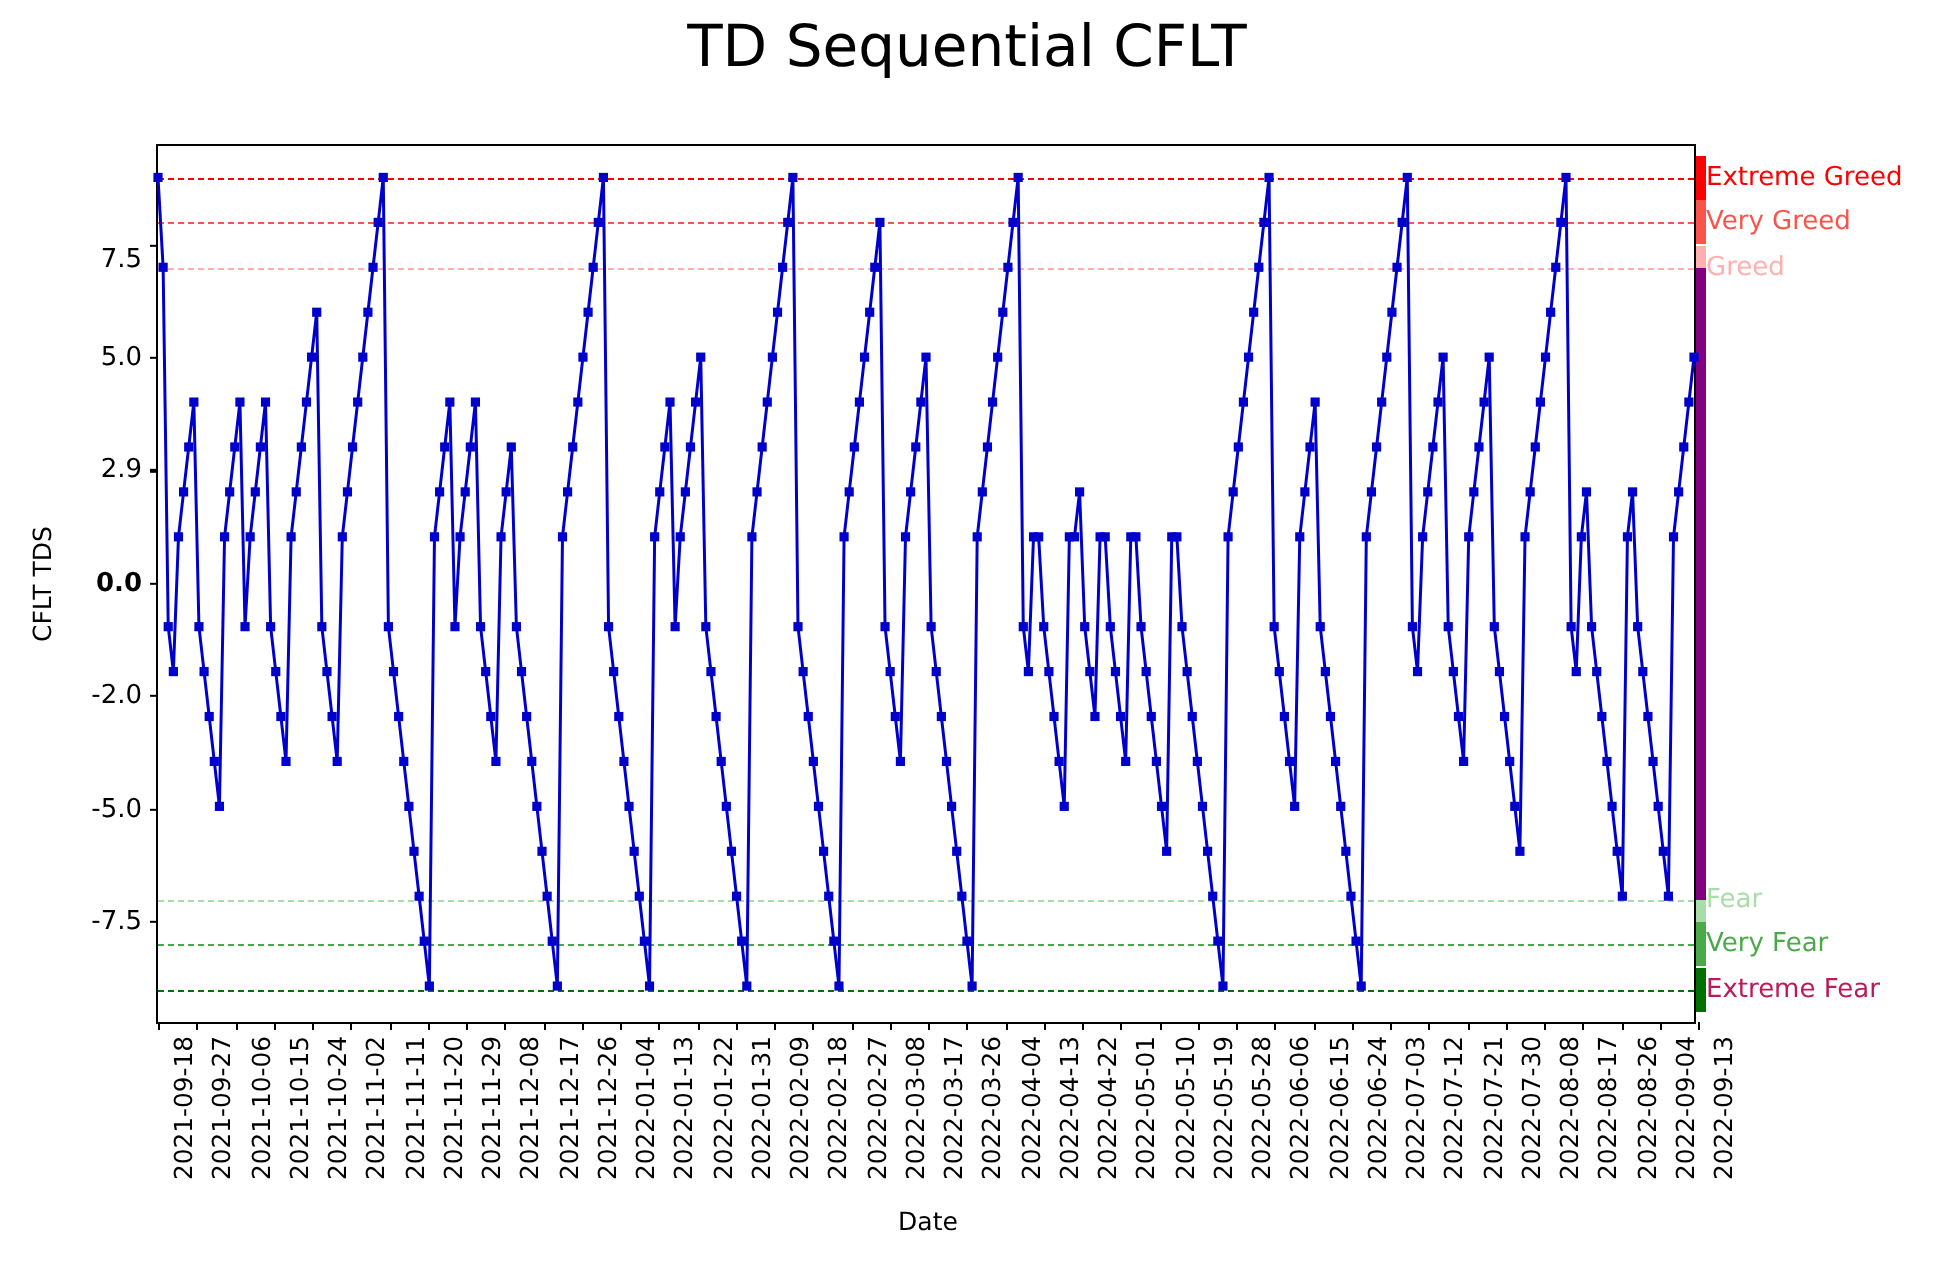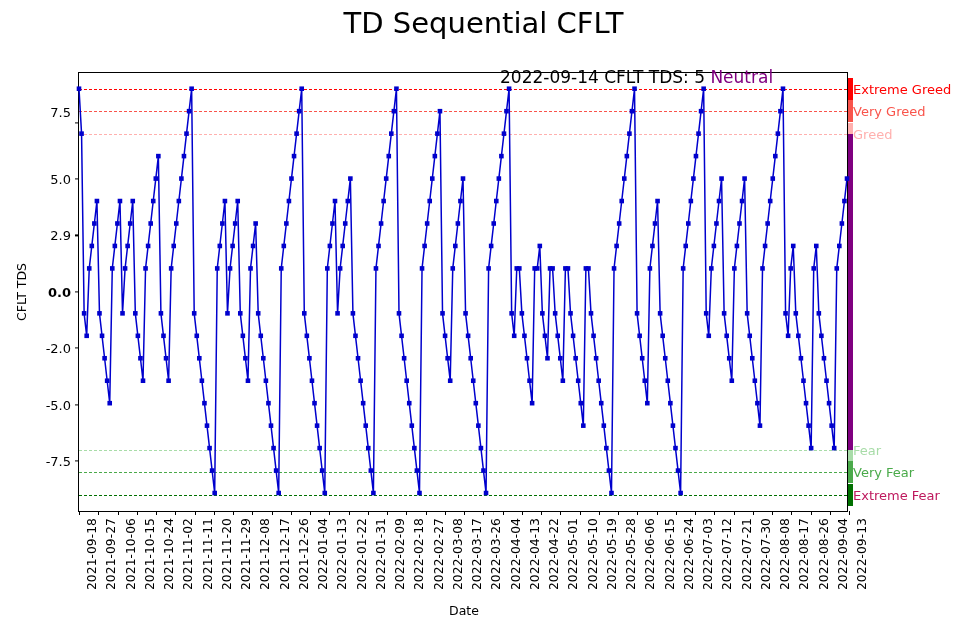--- a/index.html
+++ b/index.html
@@ -68,21 +68,21 @@
 <div id="root">
 
   <div class="chart-title">TD Sequential CFLT</div>
 
   <div id="plot">
     <div class="ylabel">CFLT TDS</div>
     <div class="xlabel">Date</div>
 
     <div id="ytick-container">
         <div class="ytick-mark" style="top: 49.641px;"></div>
-        <div class="ytick-label" style="top: 39px;">7.5</div>
+        <div class="ytick-label" style="top: 57px;">7.5</div>
         <div class="ytick-mark" style="top: 106.051px;"></div>
         <div class="ytick-label" style="top: 106.051px;">5.0</div>
         <div class="ytick-mark" style="top: 162.462px;"></div>
         <div class="ytick-label" style="top: 162.462px;">2.9</div>
         <div class="ytick-mark" style="top: 218.872px;"></div>
         <div class="ytick-label" style="top: 218.872px; font-weight: bold;">0.0</div>
         <div class="ytick-mark" style="top: 275.282px;"></div>
         <div class="ytick-label" style="top: 275.282px;">-2.0</div>
         <div class="ytick-mark" style="top: 331.692px;"></div>
         <div class="ytick-label" style="top: 331.692px;">-5.0</div>
@@ -189,24 +189,20 @@
         <div style="position: absolute; left: 0px; width: 100%; height: 0px; border-top: 1.6px dashed rgb(74, 170, 74); top: 399.385px;"></div>
         <div class="zone-label" style="top: 399.385px; color: rgb(74, 170, 74); text-align: center;">Very Fear</div>
         <div class="zone-bar" style="top: 388.385px; height: 22px; background: rgb(74, 170, 74);"></div>
         <div style="position: absolute; left: 0px; width: 100%; height: 0px; border-top: 1.6px dashed rgb(0, 112, 0); top: 421.949px;"></div>
         <div class="zone-label" style="top: 421.949px; color: #be185d;">Extreme Fear</div>
         <div class="zone-bar" style="top: 410.949px; height: 22px; background: rgb(0, 112, 0);"></div>
         <div style="position: absolute; left: 100%; margin-left: 1px; width: 5px; top: 60.9231px; height: 315.897px; background: rgb(128, 0, 128);"></div>
       </div>
 
 
-    <div class="annot" id="annot" style="left: 421px; top: -6px;">
-      <span>2022-09-14 CFLT TDS: 5</span>
-      <span class="neutral">Neutral</span>
-    </div>
 
     <svg id="svg-layer" viewBox="0 0 770 440" preserveAspectRatio="none">
         <polyline points="0.00,15.79 2.57,60.92 5.13,241.44 7.70,264.00 10.27,196.31 12.83,173.74 15.40,151.18 17.97,128.62 20.53,241.44 23.10,264.00 25.67,286.56 28.23,309.13 30.80,331.69 33.37,196.31 35.93,173.74 38.50,151.18 41.07,128.62 43.63,241.44 46.20,196.31 48.77,173.74 51.33,151.18 53.90,128.62 56.47,241.44 59.03,264.00 61.60,286.56 64.17,309.13 66.73,196.31 69.30,173.74 71.87,151.18 74.43,128.62 77.00,106.05 79.57,83.49 82.13,241.44 84.70,264.00 87.27,286.56 89.83,309.13 92.40,196.31 94.97,173.74 97.53,151.18 100.10,128.62 102.67,106.05 105.23,83.49 107.80,60.92 110.37,38.36 112.93,15.79 115.50,241.44 118.07,264.00 120.63,286.56 123.20,309.13 125.77,331.69 128.33,354.26 130.90,376.82 133.47,399.38 136.03,421.95 138.60,196.31 141.17,173.74 143.73,151.18 146.30,128.62 148.87,241.44 151.43,196.31 154.00,173.74 156.57,151.18 159.13,128.62 161.70,241.44 164.27,264.00 166.83,286.56 169.40,309.13 171.97,196.31 174.53,173.74 177.10,151.18 179.67,241.44 182.23,264.00 184.80,286.56 187.37,309.13 189.93,331.69 192.50,354.26 195.07,376.82 197.63,399.38 200.20,421.95 202.77,196.31 205.33,173.74 207.90,151.18 210.47,128.62 213.03,106.05 215.60,83.49 218.17,60.92 220.73,38.36 223.30,15.79 225.87,241.44 228.43,264.00 231.00,286.56 233.57,309.13 236.13,331.69 238.70,354.26 241.27,376.82 243.83,399.38 246.40,421.95 248.97,196.31 251.53,173.74 254.10,151.18 256.67,128.62 259.23,241.44 261.80,196.31 264.37,173.74 266.93,151.18 269.50,128.62 272.07,106.05 274.63,241.44 277.20,264.00 279.77,286.56 282.33,309.13 284.90,331.69 287.47,354.26 290.03,376.82 292.60,399.38 295.17,421.95 297.73,196.31 300.30,173.74 302.87,151.18 305.43,128.62 308.00,106.05 310.57,83.49 313.13,60.92 315.70,38.36 318.27,15.79 320.83,241.44 323.40,264.00 325.97,286.56 328.53,309.13 331.10,331.69 333.67,354.26 336.23,376.82 338.80,399.38 341.37,421.95 343.93,196.31 346.50,173.74 349.07,151.18 351.63,128.62 354.20,106.05 356.77,83.49 359.33,60.92 361.90,38.36 364.47,241.44 367.03,264.00 369.60,286.56 372.17,309.13 374.73,196.31 377.30,173.74 379.87,151.18 382.43,128.62 385.00,106.05 387.57,241.44 390.13,264.00 392.70,286.56 395.27,309.13 397.83,331.69 400.40,354.26 402.97,376.82 405.53,399.38 408.10,421.95 410.67,196.31 413.23,173.74 415.80,151.18 418.37,128.62 420.93,106.05 423.50,83.49 426.07,60.92 428.63,38.36 431.20,15.79 433.77,241.44 436.33,264.00 438.90,196.31 441.47,196.31 444.03,241.44 446.60,264.00 449.17,286.56 451.73,309.13 454.30,331.69 456.87,196.31 459.43,196.31 462.00,173.74 464.57,241.44 467.13,264.00 469.70,286.56 472.27,196.31 474.83,196.31 477.40,241.44 479.97,264.00 482.53,286.56 485.10,309.13 487.67,196.31 490.23,196.31 492.80,241.44 495.37,264.00 497.93,286.56 500.50,309.13 503.07,331.69 505.63,354.26 508.20,196.31 510.77,196.31 513.33,241.44 515.90,264.00 518.47,286.56 521.03,309.13 523.60,331.69 526.17,354.26 528.73,376.82 531.30,399.38 533.87,421.95 536.43,196.31 539.00,173.74 541.57,151.18 544.13,128.62 546.70,106.05 549.27,83.49 551.83,60.92 554.40,38.36 556.97,15.79 559.53,241.44 562.10,264.00 564.67,286.56 567.23,309.13 569.80,331.69 572.37,196.31 574.93,173.74 577.50,151.18 580.07,128.62 582.63,241.44 585.20,264.00 587.77,286.56 590.33,309.13 592.90,331.69 595.47,354.26 598.03,376.82 600.60,399.38 603.17,421.95 605.73,196.31 608.30,173.74 610.87,151.18 613.43,128.62 616.00,106.05 618.57,83.49 621.13,60.92 623.70,38.36 626.27,15.79 628.83,241.44 631.40,264.00 633.97,196.31 636.53,173.74 639.10,151.18 641.67,128.62 644.23,106.05 646.80,241.44 649.37,264.00 651.93,286.56 654.50,309.13 657.07,196.31 659.63,173.74 662.20,151.18 664.77,128.62 667.33,106.05 669.90,241.44 672.47,264.00 675.03,286.56 677.60,309.13 680.17,331.69 682.73,354.26 685.30,196.31 687.87,173.74 690.43,151.18 693.00,128.62 695.57,106.05 698.13,83.49 700.70,60.92 703.27,38.36 705.83,15.79 708.40,241.44 710.97,264.00 713.53,196.31 716.10,173.74 718.67,241.44 721.23,264.00 723.80,286.56 726.37,309.13 728.93,331.69 731.50,354.26 734.07,376.82 736.63,196.31 739.20,173.74 741.77,241.44 744.33,264.00 746.90,286.56 749.47,309.13 752.03,331.69 754.60,354.26 757.17,376.82 759.73,196.31 762.30,173.74 764.87,151.18 767.43,128.62 770.00,106.05" fill="none" stroke="#0000cd" stroke-width="1.5"></polyline>
         <g>
           <rect x="-2.30" y="13.49" width="4.6" height="4.6" fill="#0000cd"></rect>
           <rect x="0.27" y="58.62" width="4.6" height="4.6" fill="#0000cd"></rect>
           <rect x="2.83" y="239.14" width="4.6" height="4.6" fill="#0000cd"></rect>
           <rect x="5.40" y="261.70" width="4.6" height="4.6" fill="#0000cd"></rect>
           <rect x="7.97" y="194.01" width="4.6" height="4.6" fill="#0000cd"></rect>
           <rect x="10.53" y="171.44" width="4.6" height="4.6" fill="#0000cd"></rect>

